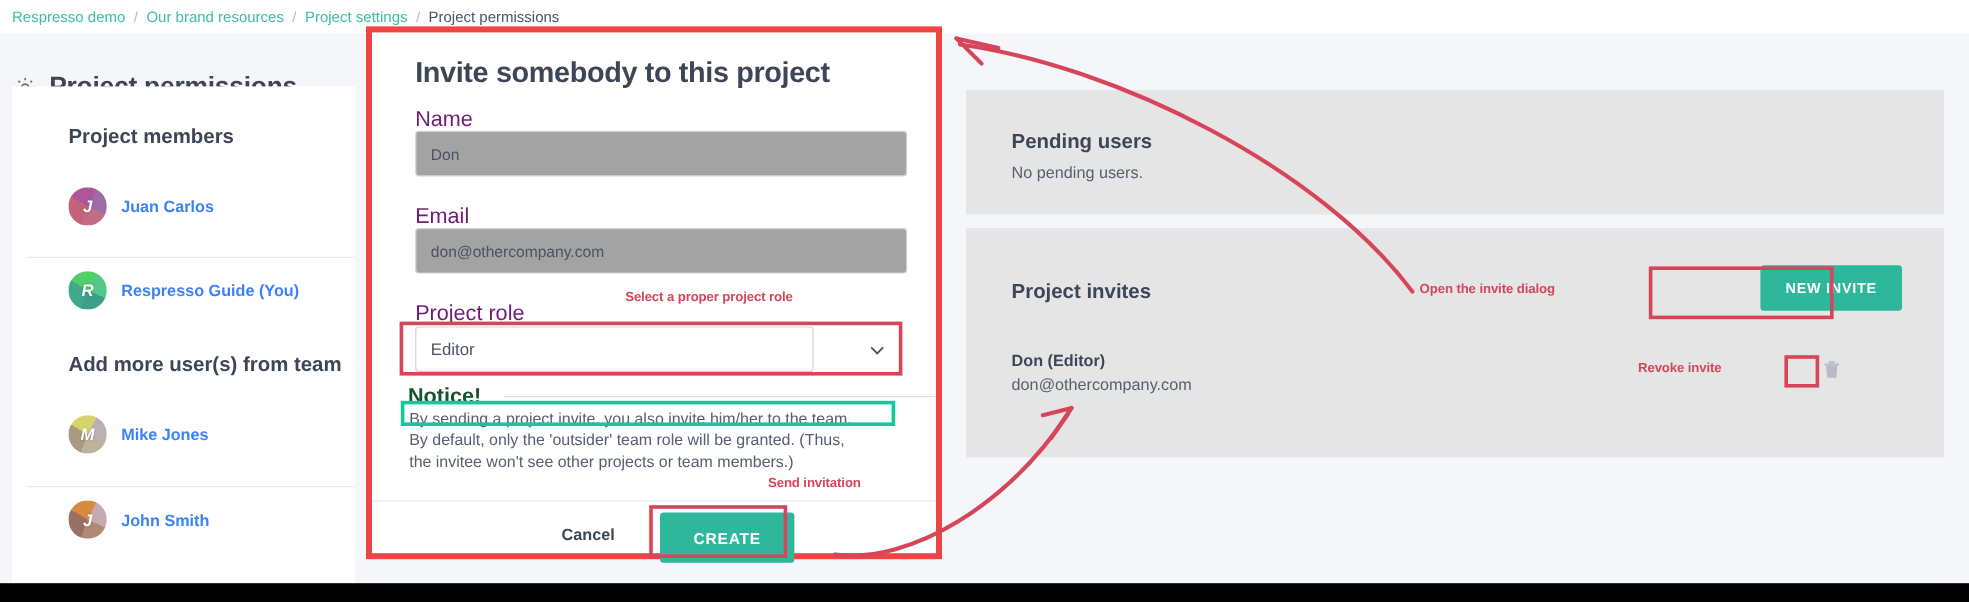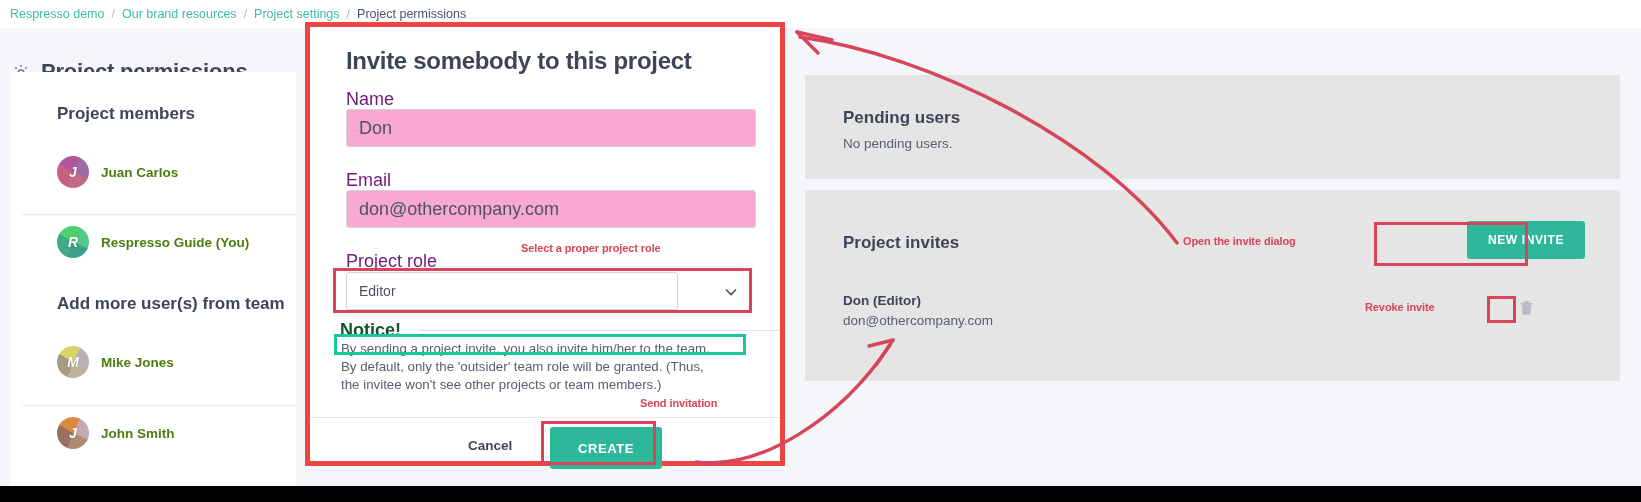--- a/index.html
+++ b/index.html
@@ -23,21 +23,21 @@
 
   
   .titlebar{position:absolute;left:0;top:28px;width:1641px;height:40px;background:#f5f6f9;}
   .gear{position:absolute;left:10px;top:34px;width:22px;height:22px;}
   .pagetitle{position:absolute;left:41px;top:31px;font-size:22px;font-weight:bold;color:#3d4657;letter-spacing:-0.2px;}
 
   
   .leftcard{position:absolute;left:10px;top:72px;width:286px;height:414px;background:#ffffff;}
   .leftcard .sechead{position:absolute;font-size:17px;font-weight:bold;color:#3d4657;}
   .member{position:absolute;left:0;width:286px;height:62px;}
-  .member .nm{position:absolute;left:91px;top:21px;font-size:13.5px;font-weight:bold;color:#4d7c0f;white-space:nowrap;}
+  .member .nm{position:absolute;left:91px;top:21px;font-size:13.5px;font-weight:bold;color:#3b82f6;white-space:nowrap;}
   .member .hr{position:absolute;left:12px;right:0;top:0;height:1px;background:#e8eaee;}
   .avatar{position:absolute;left:47px;top:12px;width:32px;height:32px;border-radius:50%;overflow:hidden;}
   .avatar .glyph{position:absolute;inset:0;display:flex;align-items:center;justify-content:center;
      font-size:14px;font-style:italic;font-weight:bold;color:#ffffff;text-shadow:0 0 2px rgba(0,0,0,.25);}
 
   
   .rcard{position:absolute;background:#e5e5e5;}
   .rcard .h{position:absolute;font-size:17px;font-weight:bold;color:#3d4657;}
   .rcard .sub{position:absolute;font-size:13.5px;color:#57606f;}
   .rcard .iv-name{position:absolute;font-size:13.5px;font-weight:bold;color:#3d4657;}
@@ -47,22 +47,22 @@
   .btn-teal{position:absolute;background:#2fb79b;color:#fff;border:none;border-radius:3px;
     font-family:"Liberation Sans",sans-serif;font-size:12px;font-weight:bold;letter-spacing:.6px;cursor:pointer;}
 
   .trash{position:absolute;width:15px;height:17px;cursor:pointer;}
 
   
   .modal{position:absolute;left:305px;top:22px;width:480px;height:444px;background:#ffffff;
       border:5px solid #ef4444;box-sizing:border-box;}
   .modal h2{position:absolute;left:36px;top:20px;margin:0;font-size:24px;font-weight:bold;color:#3d4657;letter-spacing:-.3px;}
   .flabel{position:absolute;font-size:18px;color:#701a75;}
-  .finput{position:absolute;box-sizing:border-box;border:1px solid #cfd4db;border-radius:3px;background:#f9a8d4;
-     font-family:"Liberation Sans",sans-serif;font-size:18px;color:#4b5362;padding:0 12px;outline:none;}
+  .finput{position:absolute;box-sizing:border-box;border:1px solid #cfd4db;border-radius:3px;background:#a3a3a3;
+     font-family:"Liberation Sans",sans-serif;font-size:13px;color:#4b5362;padding:0 12px;outline:none;}
   .fselect{position:absolute;box-sizing:border-box;border:1px solid #cfd4db;border-radius:3px;background:#fff;
      font-family:"Liberation Sans",sans-serif;font-size:14px;color:#4b5362;padding:0 12px;
      -webkit-appearance:none;appearance:none;outline:none;}
   .chev{position:absolute;pointer-events:none;}
   .notice-head{position:absolute;font-size:18px;font-weight:bold;color:#14532d;}
   .notice-rule{position:absolute;height:1px;background:#dfe3e9;}
   .ntext{position:absolute;font-size:13.3px;color:#57606f;line-height:18.5px;white-space:nowrap;}
   .modal-foot-rule{position:absolute;left:0;right:0;height:1px;background:#e6e9ee;}
   .btn-cancel{position:absolute;background:transparent;border:none;color:#3d4657;font-size:13.5px;font-weight:bold;
      font-family:"Liberation Sans",sans-serif;cursor:pointer;}

